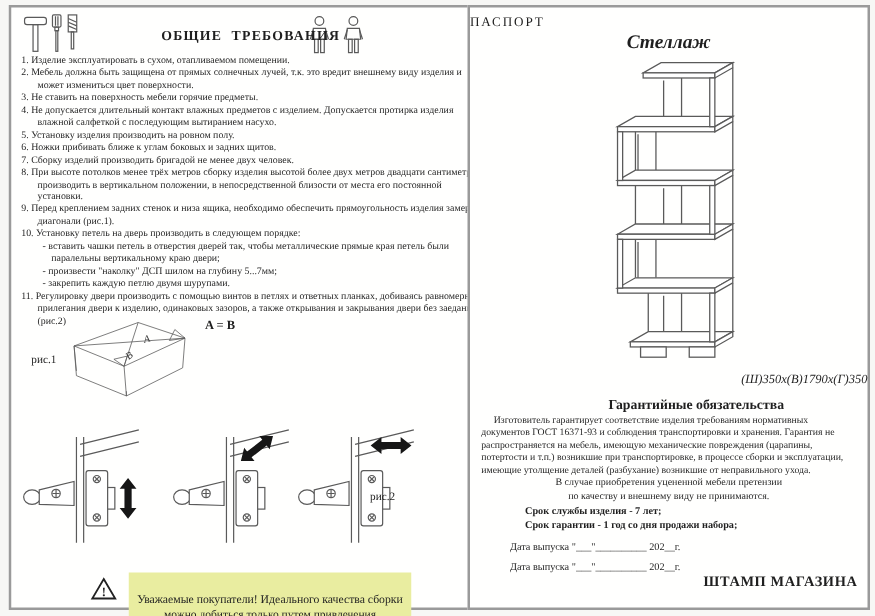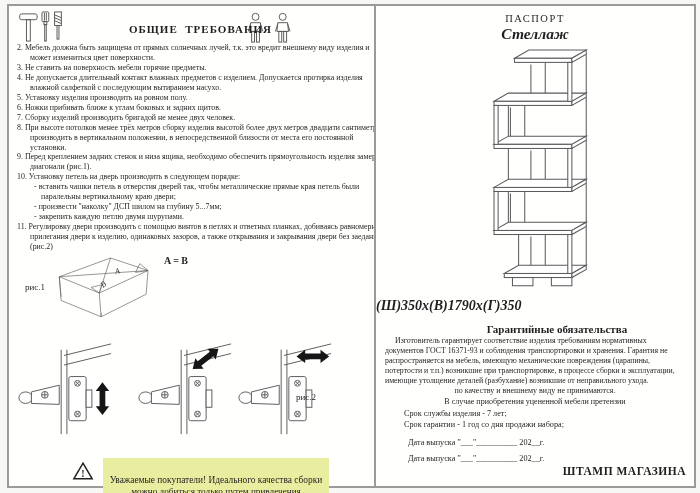--- a/index.html
+++ b/index.html
@@ -41,29 +41,29 @@
     position:absolute; top:452px; left:0; right:0;
     display:flex; justify-content:center; align-items:flex-start; gap:9px;
   }
   .warn-tri { margin-top:3px; }
   .warn-txt { background:#e9eda0; padding:17px 7px 2px; text-align:center; }
   .warn-l1 { font-size:9.4px; line-height:1.2; }
   .warn-l2 { font-size:9.2px; line-height:1.2; }
   .warn-l3 { font-size:8.2px; line-height:1.25; letter-spacing:.4px; }
 
   
-  .pass-title { margin-top:7px; text-align:center; font-size:10.5px; letter-spacing:1.5px; }
+  .pass-title { margin-top:7px; font-size:10.5px; letter-spacing:1.5px; }
   .prod-name  { text-align:center; font-size:15.5px; font-weight:bold; font-style:italic; margin-top:1px; }
   .shelf-wrap { text-align:center; margin-top:3px; }
-  .dims  { text-align:left; font-size:14px; font-weight:bold; font-style:italic; margin-top:2px; }
+  .dims  { text-align:right; font-size:10px; font-weight:normal; font-style:italic; margin-top:2px; }
   .war-title { text-align:center; font-size:11px; font-weight:bold; margin-top:9px;padding-left:44px; }
   .war-text { font-size:7.8px; line-height:1.27; padding:1px 7px 0 9px; text-align:left; text-indent:10px; }
   .disc { text-align:center; font-size:8px; line-height:1.3; }
   .disc-wrap { margin-top:1px; }
-  .terms { padding-left:28px; font-size:8.2px; line-height:1.3; margin-top:2px; }
+  .terms { padding-left:44px; font-size:8.2px; line-height:1.3; margin-top:2px;font-weight:bold; }
   .rel { padding-left:32px; font-size:8.2px; margin-top:7px; }
   .stamp { text-align:right; padding-right:8px; font-size:11.5px; letter-spacing:.5px; margin-top:2px;font-weight:bold; }
 
   svg { display:block; }
   .ln { stroke:#5a5a5a; stroke-width:1; fill:none; }
   .lnf { stroke:#5a5a5a; stroke-width:1; fill:#ffffff; }
 </style>
 </head>
 <body>
 
@@ -103,20 +103,21 @@
           <line x1="42" y1="12" x2="44.5" y2="20"></line>
         <rect x="33" y="20" width="3" height="11"></rect>
           <rect x="38" y="20" width="3" height="11"></rect>
       </g>
     </svg>
   </span>
 
   <div class="gt-title">ОБЩИЕ  ТРЕБОВАНИЯ</div>
 
   <div class="req-list">
+    <div class="req"><span>1.</span> <span>Изделие эксплуатировать в сухом, отапливаемом помещении.</span></div>
     <div class="req"><span>2.</span> <span>Мебель должна быть защищена от прямых солнечных лучей, т.к. это вредит внешнему виду изделия и может измениться цвет поверхности.</span></div>
     <div class="req"><span>3.</span> <span>Не ставить на поверхность мебели горячие предметы.</span></div>
     <div class="req"><span>4.</span> <span>Не допускается длительный контакт влажных предметов с изделием. Допускается протирка изделия влажной салфеткой с последующим вытиранием насухо.</span></div>
     <div class="req"><span>5.</span> <span>Установку изделия производить на ровном полу.</span></div>
     <div class="req"><span>6.</span> <span>Ножки прибивать ближе к углам боковых и задних щитов.</span></div>
     <div class="req"><span>7.</span> <span>Сборку изделий производить бригадой не менее двух человек.</span></div>
     <div class="req"><span>8.</span> <span>При высоте потолков менее трёх метров сборку изделия высотой более двух метров двадцати сантиметров производить в вертикальном положении, в непосредственной близости от места его постоянной установки.</span></div>
     <div class="req"><span>9.</span> <span>Перед креплением задних стенок и низа ящика, необходимо обеспечить прямоугольность изделия замеряя диагонали (рис.1).</span></div>
     <div class="req"><span>10.</span> <span>Установку петель на дверь производить в следующем порядке:</span></div>
     <div class="req sub"><span>-</span> <span>вставить чашки петель в отверстия дверей так, чтобы металлические прямые края петель были паралельны вертикальному краю двери;</span></div>
@@ -264,22 +265,22 @@
         <rect x="44" y="226" width="20" height="8"></rect>
         <rect x="82" y="226" width="20" height="8"></rect>
       </g>
     </svg>
   </div>
 
   <div class="dims">(Ш)350х(В)1790х(Г)350</div>
   <div class="war-title">Гарантийные обязательства</div>
   <div class="war-text">Изготовитель гарантирует соответствие изделия требованиям нормативных документов ГОСТ 16371-93 и соблюдения транспортировки и хранения. Гарантия не распространяется на мебель, имеющую механические повреждения (царапины, потертости и т.п.) возникшие при транспортировке, в процессе сборки и эксплуатации, имеющие утолщение деталей (разбухание) возникшие от неправильного ухода.</div>
   <div class="disc-wrap">
+    <div class="disc">В случае приобретения уцененной мебели претензии</div>
     <div class="disc">по качеству и внешнему виду не принимаются.</div>
-    <div class="disc">В случае приобретения уцененной мебели претензии</div>
   </div>
   <div class="terms">
     <div>Срок службы изделия - 7 лет;</div>
     <div>Срок гарантии - 1 год со дня продажи набора;</div>
   </div>
   <div class="rel">Дата выпуска "___"__________ 202__г.</div>
   <div class="rel">Дата выпуска "___"__________ 202__г.</div>
   <div class="stamp">ШТАМП МАГАЗИНА</div>
 </div>
 

